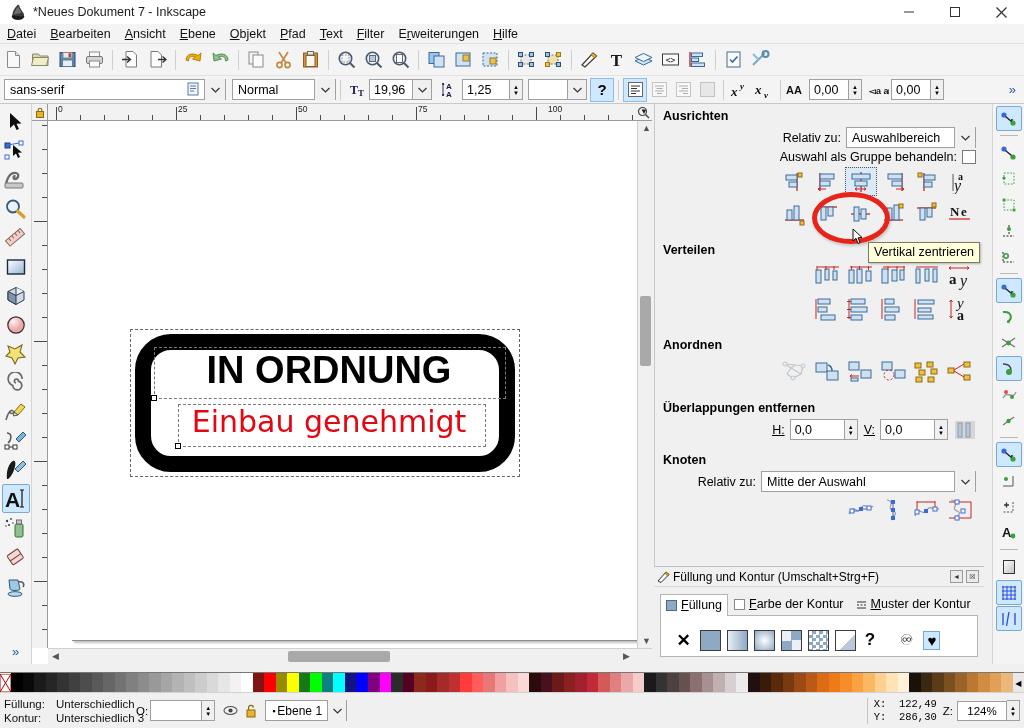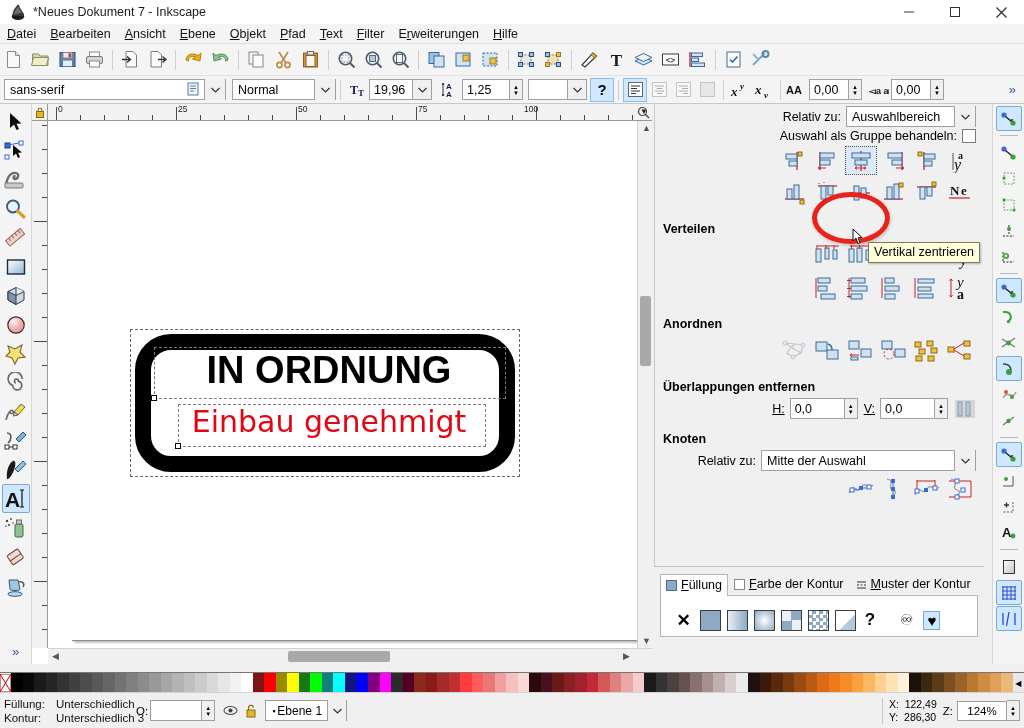--- a/index.html
+++ b/index.html
@@ -199,21 +199,21 @@
   .statline .k { width:52px; color:#111; }
   .statline .v { color:#111; }
   .opacity-box { margin-left:2px; width:52px; height:21px; border:1px solid #9e9e9e; background:#fff;
                  font-size:11.5px; display:flex; align-items:center; padding-left:4px; }
   .layerbox { width:82px; height:21px; border:1px solid #9e9e9e; background:#fff; font-size:12px;
               display:flex; align-items:center; padding-left:6px; position:relative; }
   .layerbox .arrow { position:absolute; right:0; top:-1px; height:21px; width:19px; background:#f0f0f0;
                      border-left:1px solid #9e9e9e; display:flex; align-items:center; justify-content:center; }
   .statusmsg { margin-left:8px; font-size:12.5px; color:#111; }
   .coords { margin-left:auto; display:flex; align-items:center; padding-right:4px; }
-  .coordbox { font-family:Liberation Sans, sans-serif; font-size:10.5px; line-height:13px;
+  .coordbox { font-family:Liberation Mono, monospace; font-size:10.5px; line-height:13px;
               border-left:1px solid #c4c4c4; padding-left:6px; }
   .zoombox { width:50px; height:20px; border:1px solid #9e9e9e; background:#fff; font-size:11.5px;
              display:flex; align-items:center; justify-content:center; margin-left:4px; }
   svg { display:block; }
 </style>
 </head>
 <body>
 
 <div id="app">
 
@@ -751,21 +751,21 @@
         <div class="rtick" style="left: 296px; height: 5px;"></div>
         <div class="rtick" style="left: 320px; height: 5px;"></div>
         <div class="rtick" style="left: 344px; height: 5px;"></div>
         <div class="rtick" style="left: 368px; height: 13px;"></div>
         <div class="rlabel" style="left: 370px;">75</div>
         <div class="rtick" style="left: 392px; height: 5px;"></div>
         <div class="rtick" style="left: 416px; height: 5px;"></div>
         <div class="rtick" style="left: 440px; height: 5px;"></div>
         <div class="rtick" style="left: 464px; height: 5px;"></div>
         <div class="rtick" style="left: 488px; height: 13px;"></div>
-        <div class="rlabel" style="left: 476px;">100</div>
+        <div class="rlabel" style="left: 500px;">100</div>
         <div class="rtick" style="left: 512px; height: 5px;"></div>
         <div class="rtick" style="left: 536px; height: 5px;"></div>
         <div class="rtick" style="left: 560px; height: 5px;"></div>
         <div class="rtick" style="left: 584px; height: 5px;"></div>
         <div style="position: absolute; right: 4px; top: 3px; font-size: 8px; color: rgb(34, 34, 34);">▼</div>
       </div>
     <div class="ruler-v" id="rulerV">
         <div class="rtickv" style="top: 4px; width: 5px;"></div>
         <div class="rtickv" style="top: 28px; width: 5px;"></div>
         <div class="rtickv" style="top: 52px; width: 5px;"></div>
@@ -820,20 +820,21 @@
       <svg width="13" height="13" viewBox="0 0 13 13">
           <circle cx="5.5" cy="5.5" r="4" fill="none" stroke="#444" stroke-width="1.2"></circle>
           <line x1="8.5" y1="8.5" x2="12" y2="12" stroke="#444" stroke-width="1.4"></line>
         </svg>
     </div>
   </div>
 
   <div class="dock">
 
 
+    <div class="sect">Ausrichten</div>
     <div class="row">
       <span class="lbl">Relativ zu:</span>
       <span class="combo" style="width:130px;">
         <span>Auswahlbereich</span>
         <span class="arrow">
           <svg width="9" height="6" viewBox="0 0 9 6">
               <path d="M0.5 1 L4.5 5 L8.5 1" fill="none" stroke="#333" stroke-width="1.2"></path>
             </svg>
         </span>
       </span>
@@ -1172,20 +1173,33 @@
 
   <div class="redcircle"></div>
   <div class="cursor-arrow">
     <svg width="12" height="18" viewBox="0 0 12 18">
         <path d="M1 1 L1 13 L4 10.2 L6 15.5 L8 14.7 L6.1 9.7 L10 9.5 Z" fill="#fff" stroke="#111" stroke-width="1"></path>
       </svg>
   </div>
   <div class="tooltip">Vertikal zentrieren</div>
 
   <div class="fkpanel">
+    <div class="panel-head">
+      <span>
+        <svg width="13" height="13" viewBox="0 0 13 13">
+            <path d="M1 11 L9 2 L12 4.5 L4 12.5 Z" fill="#fafafa" stroke="#333"></path>
+            <path d="M9 2 L12 4.5 L10.8 6 L7.8 3.3 Z" fill="#e8b82a" stroke="#8a6a10"></path>
+          </svg>
+      </span>
+      <span class="ttl">Füllung und Kontur (Umschalt+Strg+F)</span>
+      <span class="hbtns">
+        <span class="hbtn">◄</span>
+        <span class="hbtn">☒</span>
+      </span>
+    </div>
     <div class="tabs">
       <div class="tab sel">
         <span>
             <svg width="11" height="11" viewBox="0 0 11 11">
               <rect x="0.5" y="0.5" width="10" height="10" fill="#8ea9c4" stroke="#4a6a8a"></rect>
             </svg>
           </span>
         <span><u>F</u>üllung</span>
       </div>
       <div class="tab">

